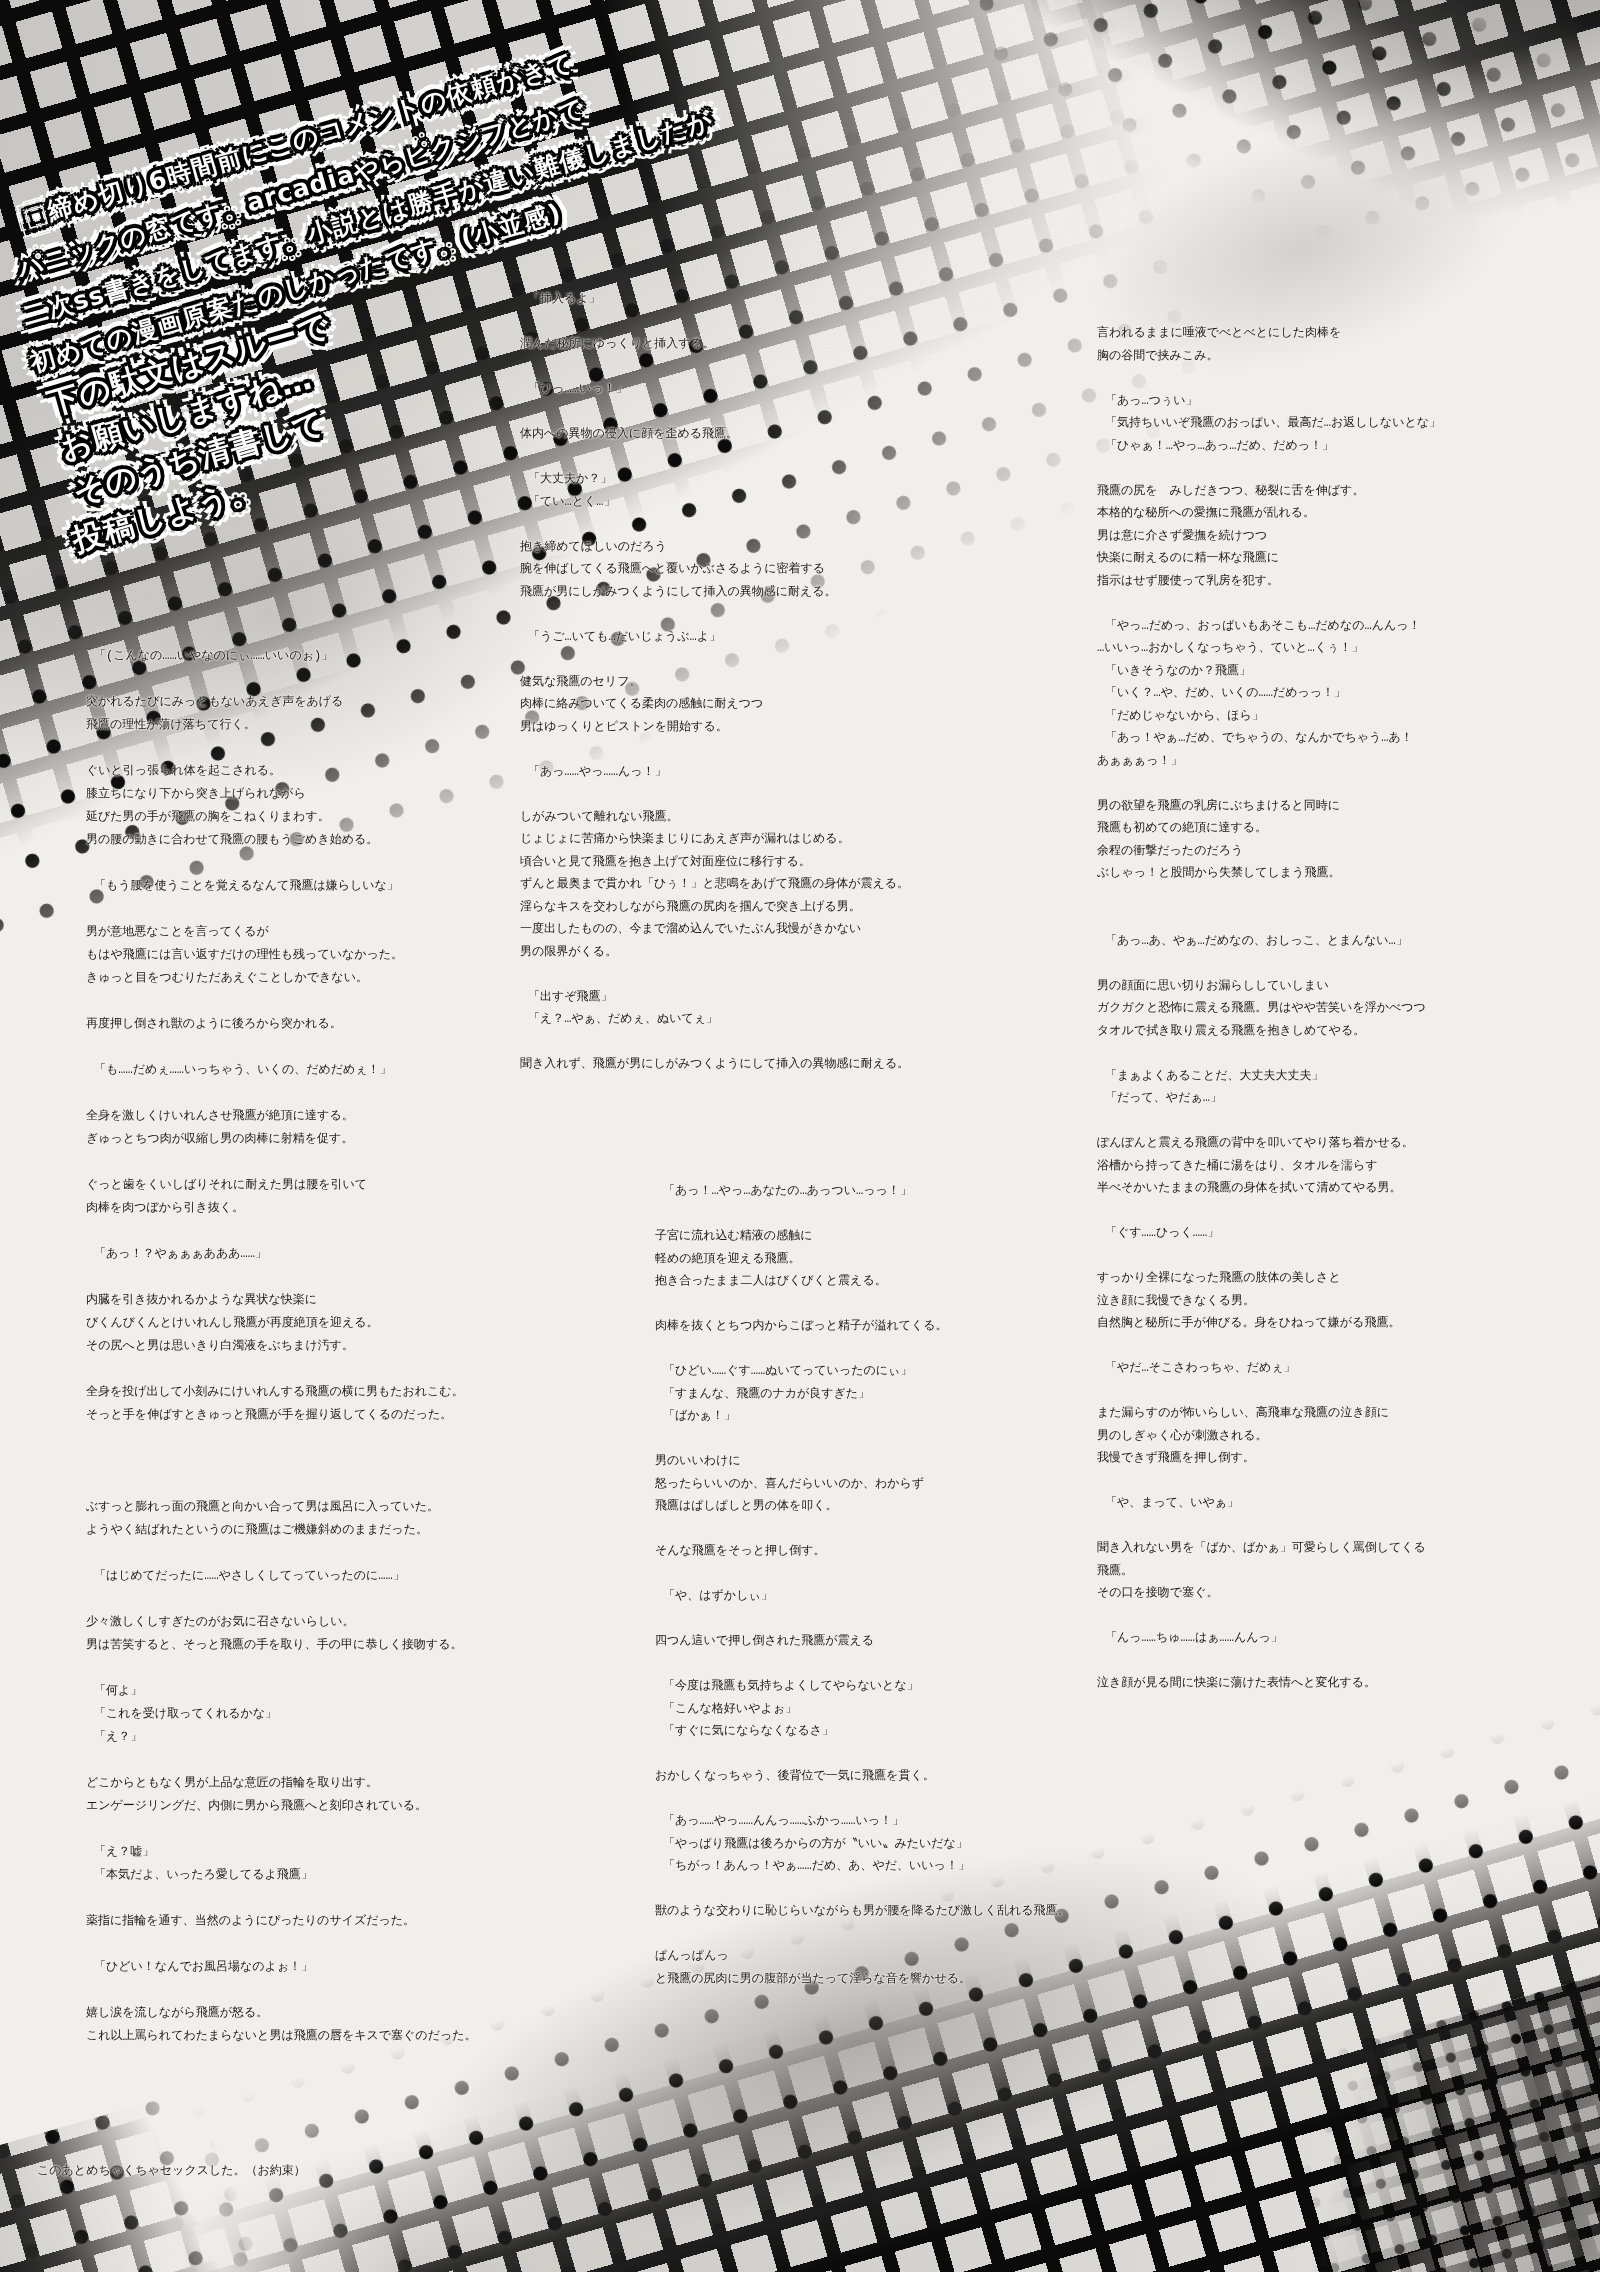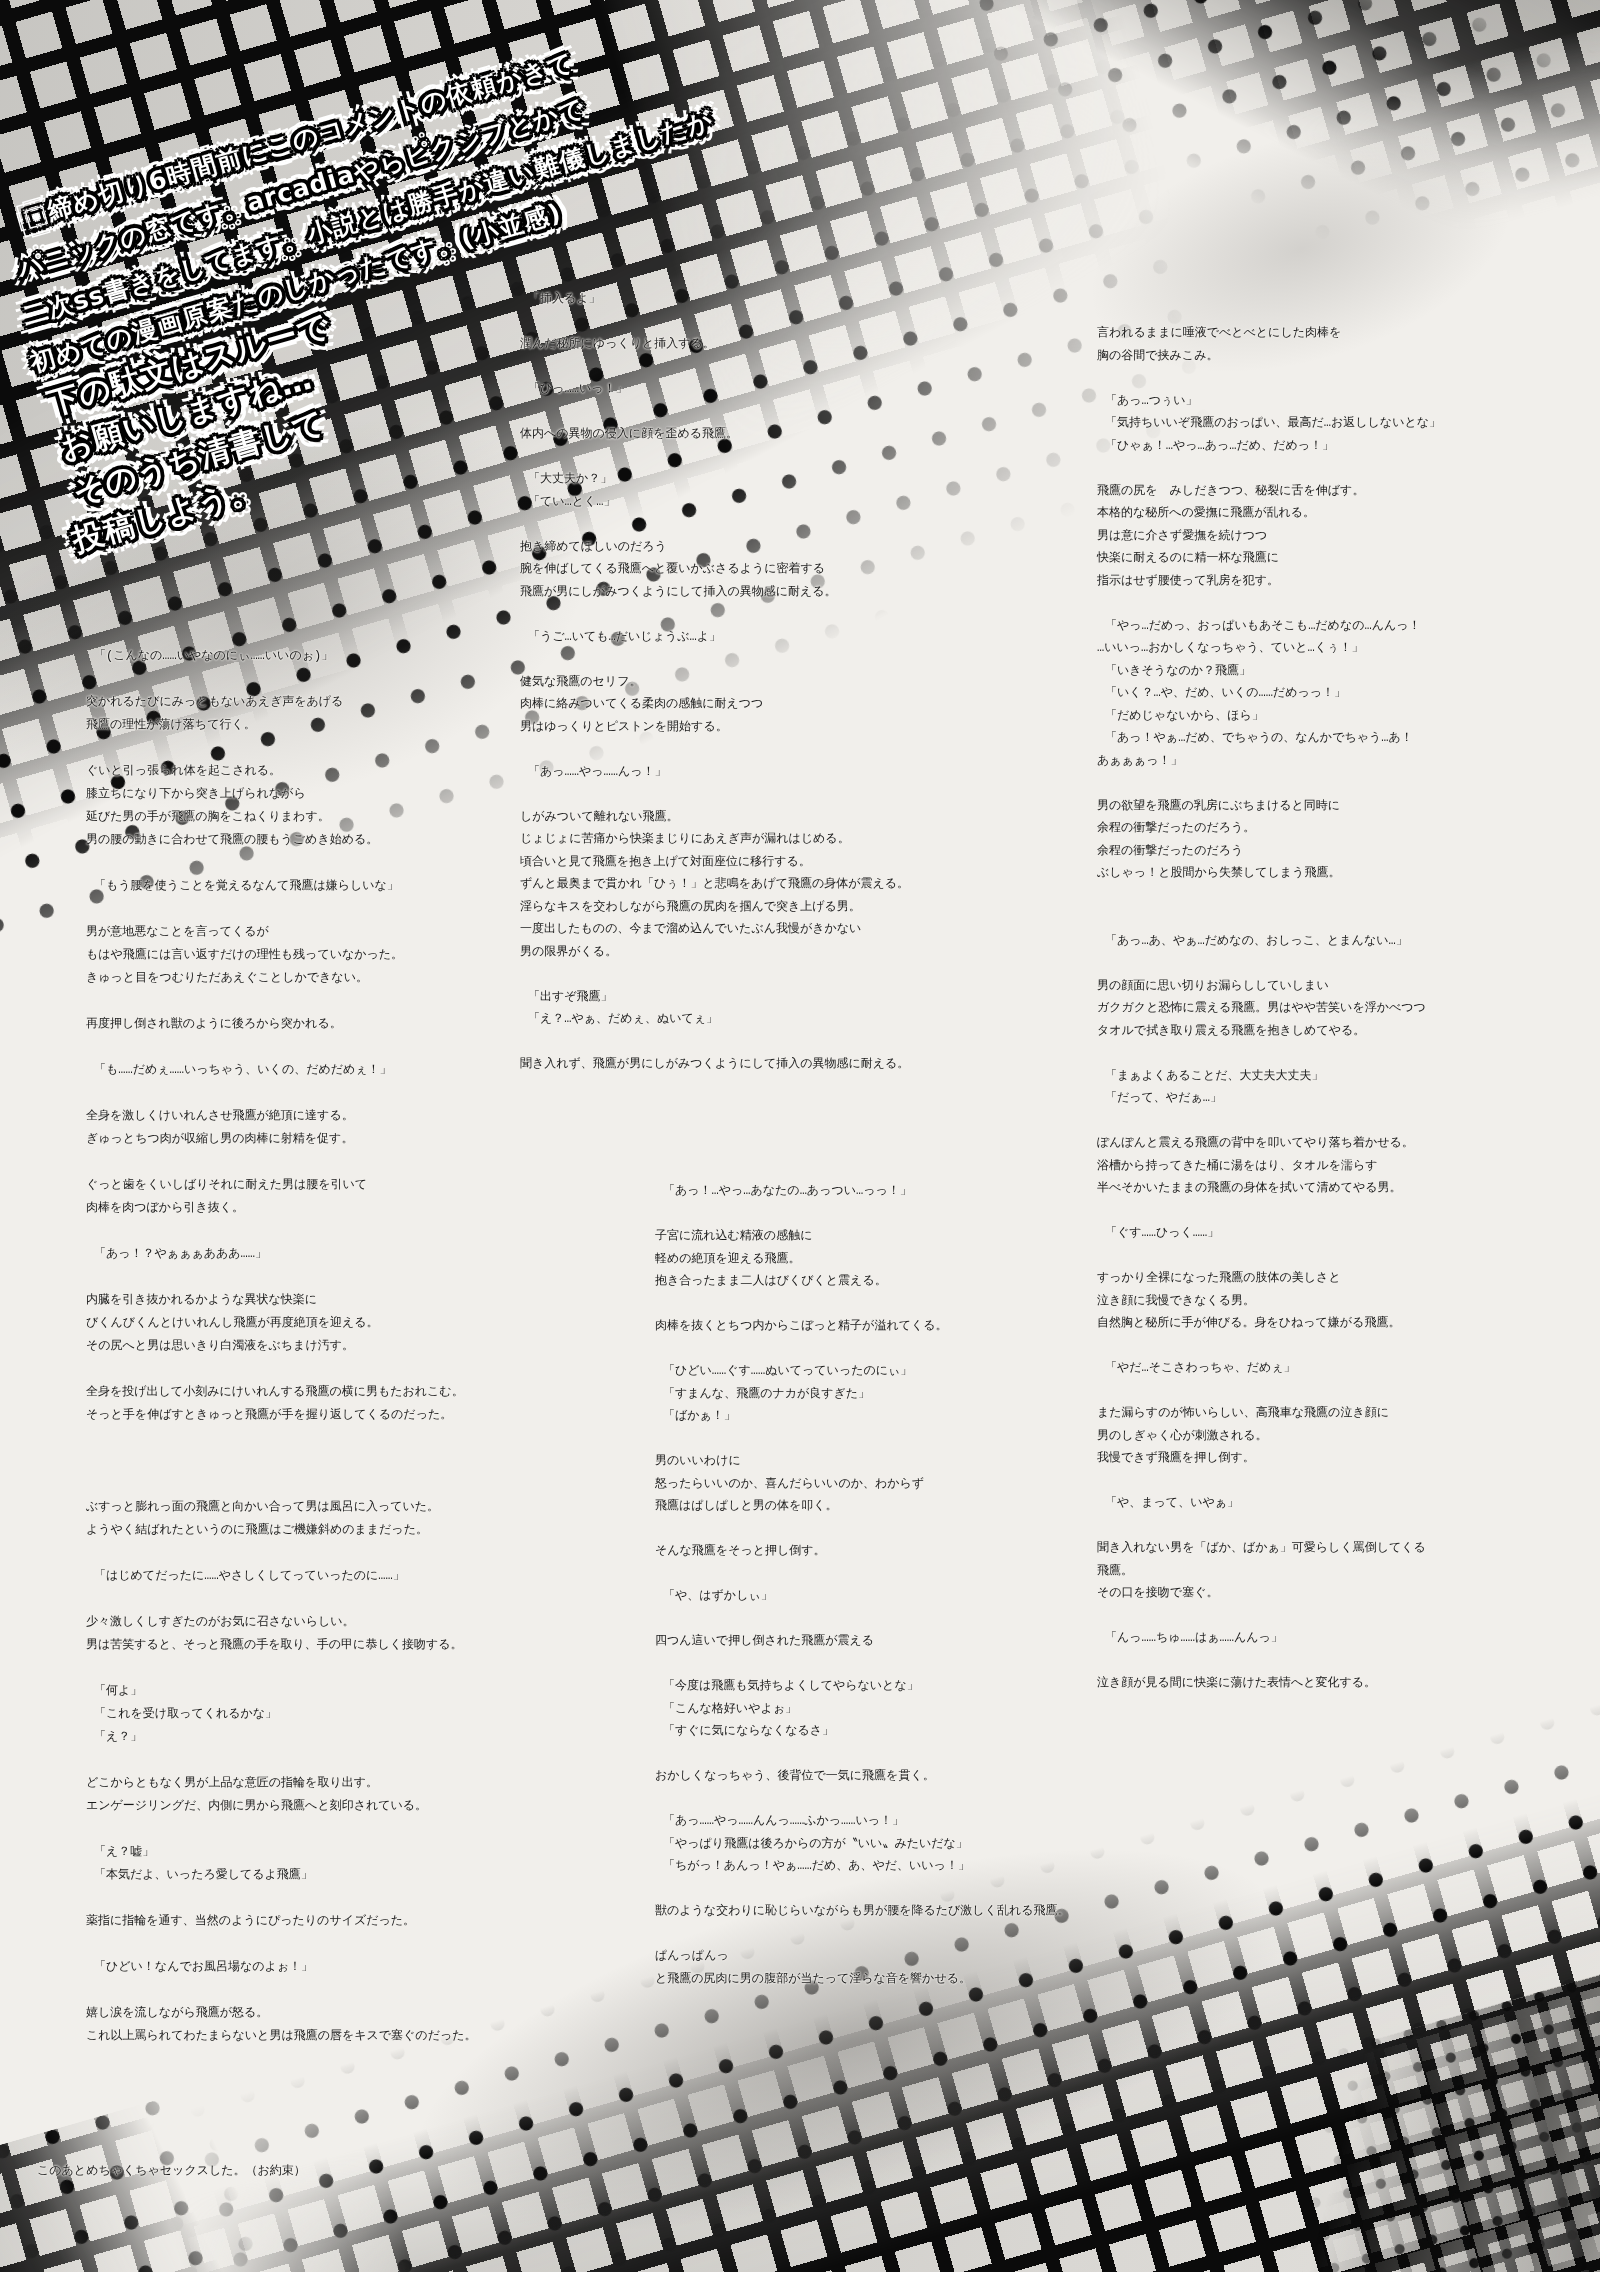--- a/index.html
+++ b/index.html
@@ -334,21 +334,21 @@
       <div class="ln">&nbsp;</div>
       <div class="ln q">「やっ…だめっ、おっぱいもあそこも…だめなの…んんっ！</div>
       <div class="ln">…いいっ…おかしくなっちゃう、ていと…くぅ！」</div>
       <div class="ln q">「いきそうなのか？飛鷹」</div>
       <div class="ln q">「いく？…や、だめ、いくの……だめっっ！」</div>
       <div class="ln q">「だめじゃないから、ほら」</div>
       <div class="ln q">「あっ！やぁ…だめ、でちゃうの、なんかでちゃう…あ！</div>
       <div class="ln">あぁぁぁっ！」</div>
       <div class="ln">&nbsp;</div>
       <div class="ln">男の欲望を飛鷹の乳房にぶちまけると同時に</div>
-      <div class="ln">余程の衝撃だったのだろう。</div>
+      <div class="ln">飛鷹も初めての絶頂に達する。</div>
       <div class="ln">余程の衝撃だったのだろう</div>
       <div class="ln">ぶしゃっ！と股間から失禁してしまう飛鷹。</div>
       <div class="ln">&nbsp;</div>
       <div class="ln">&nbsp;</div>
       <div class="ln q">「あっ…あ、やぁ…だめなの、おしっこ、とまんない…」</div>
       <div class="ln">&nbsp;</div>
       <div class="ln">男の顔面に思い切りお漏らししていしまい</div>
       <div class="ln">ガクガクと恐怖に震える飛鷹。男はやや苦笑いを浮かべつつ</div>
       <div class="ln">タオルで拭き取り震える飛鷹を抱きしめてやる。</div>
       <div class="ln">&nbsp;</div>

